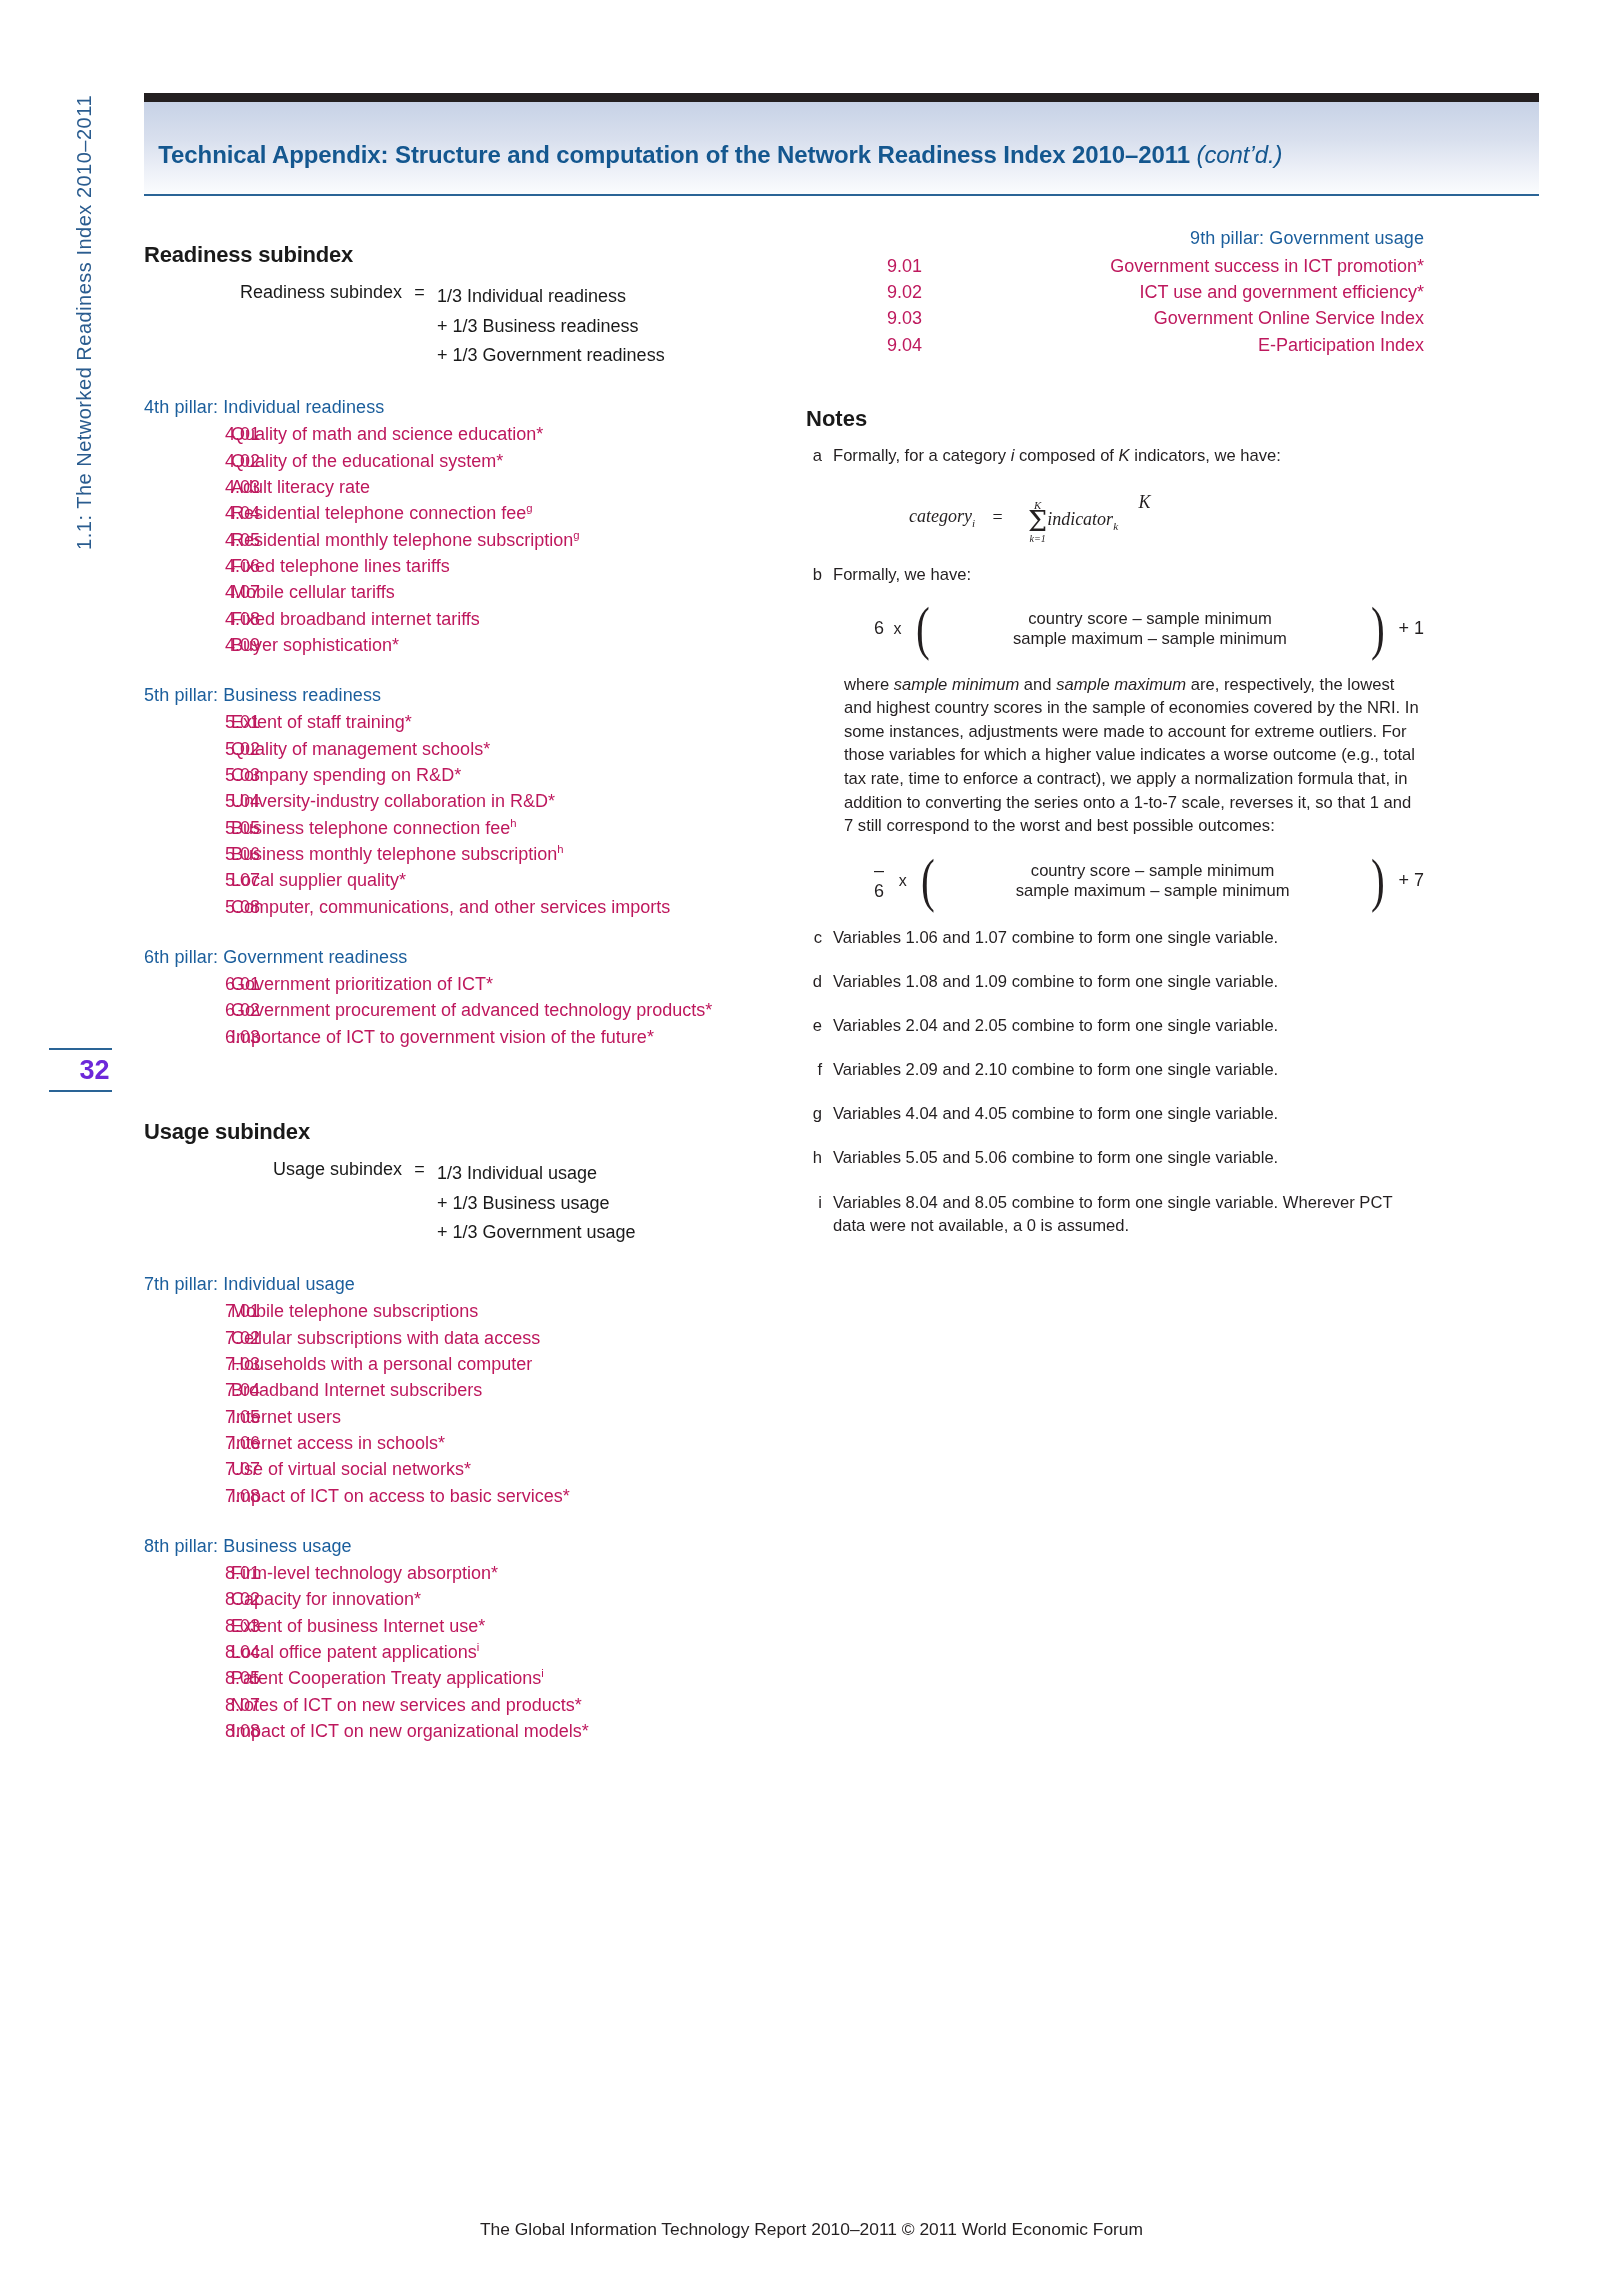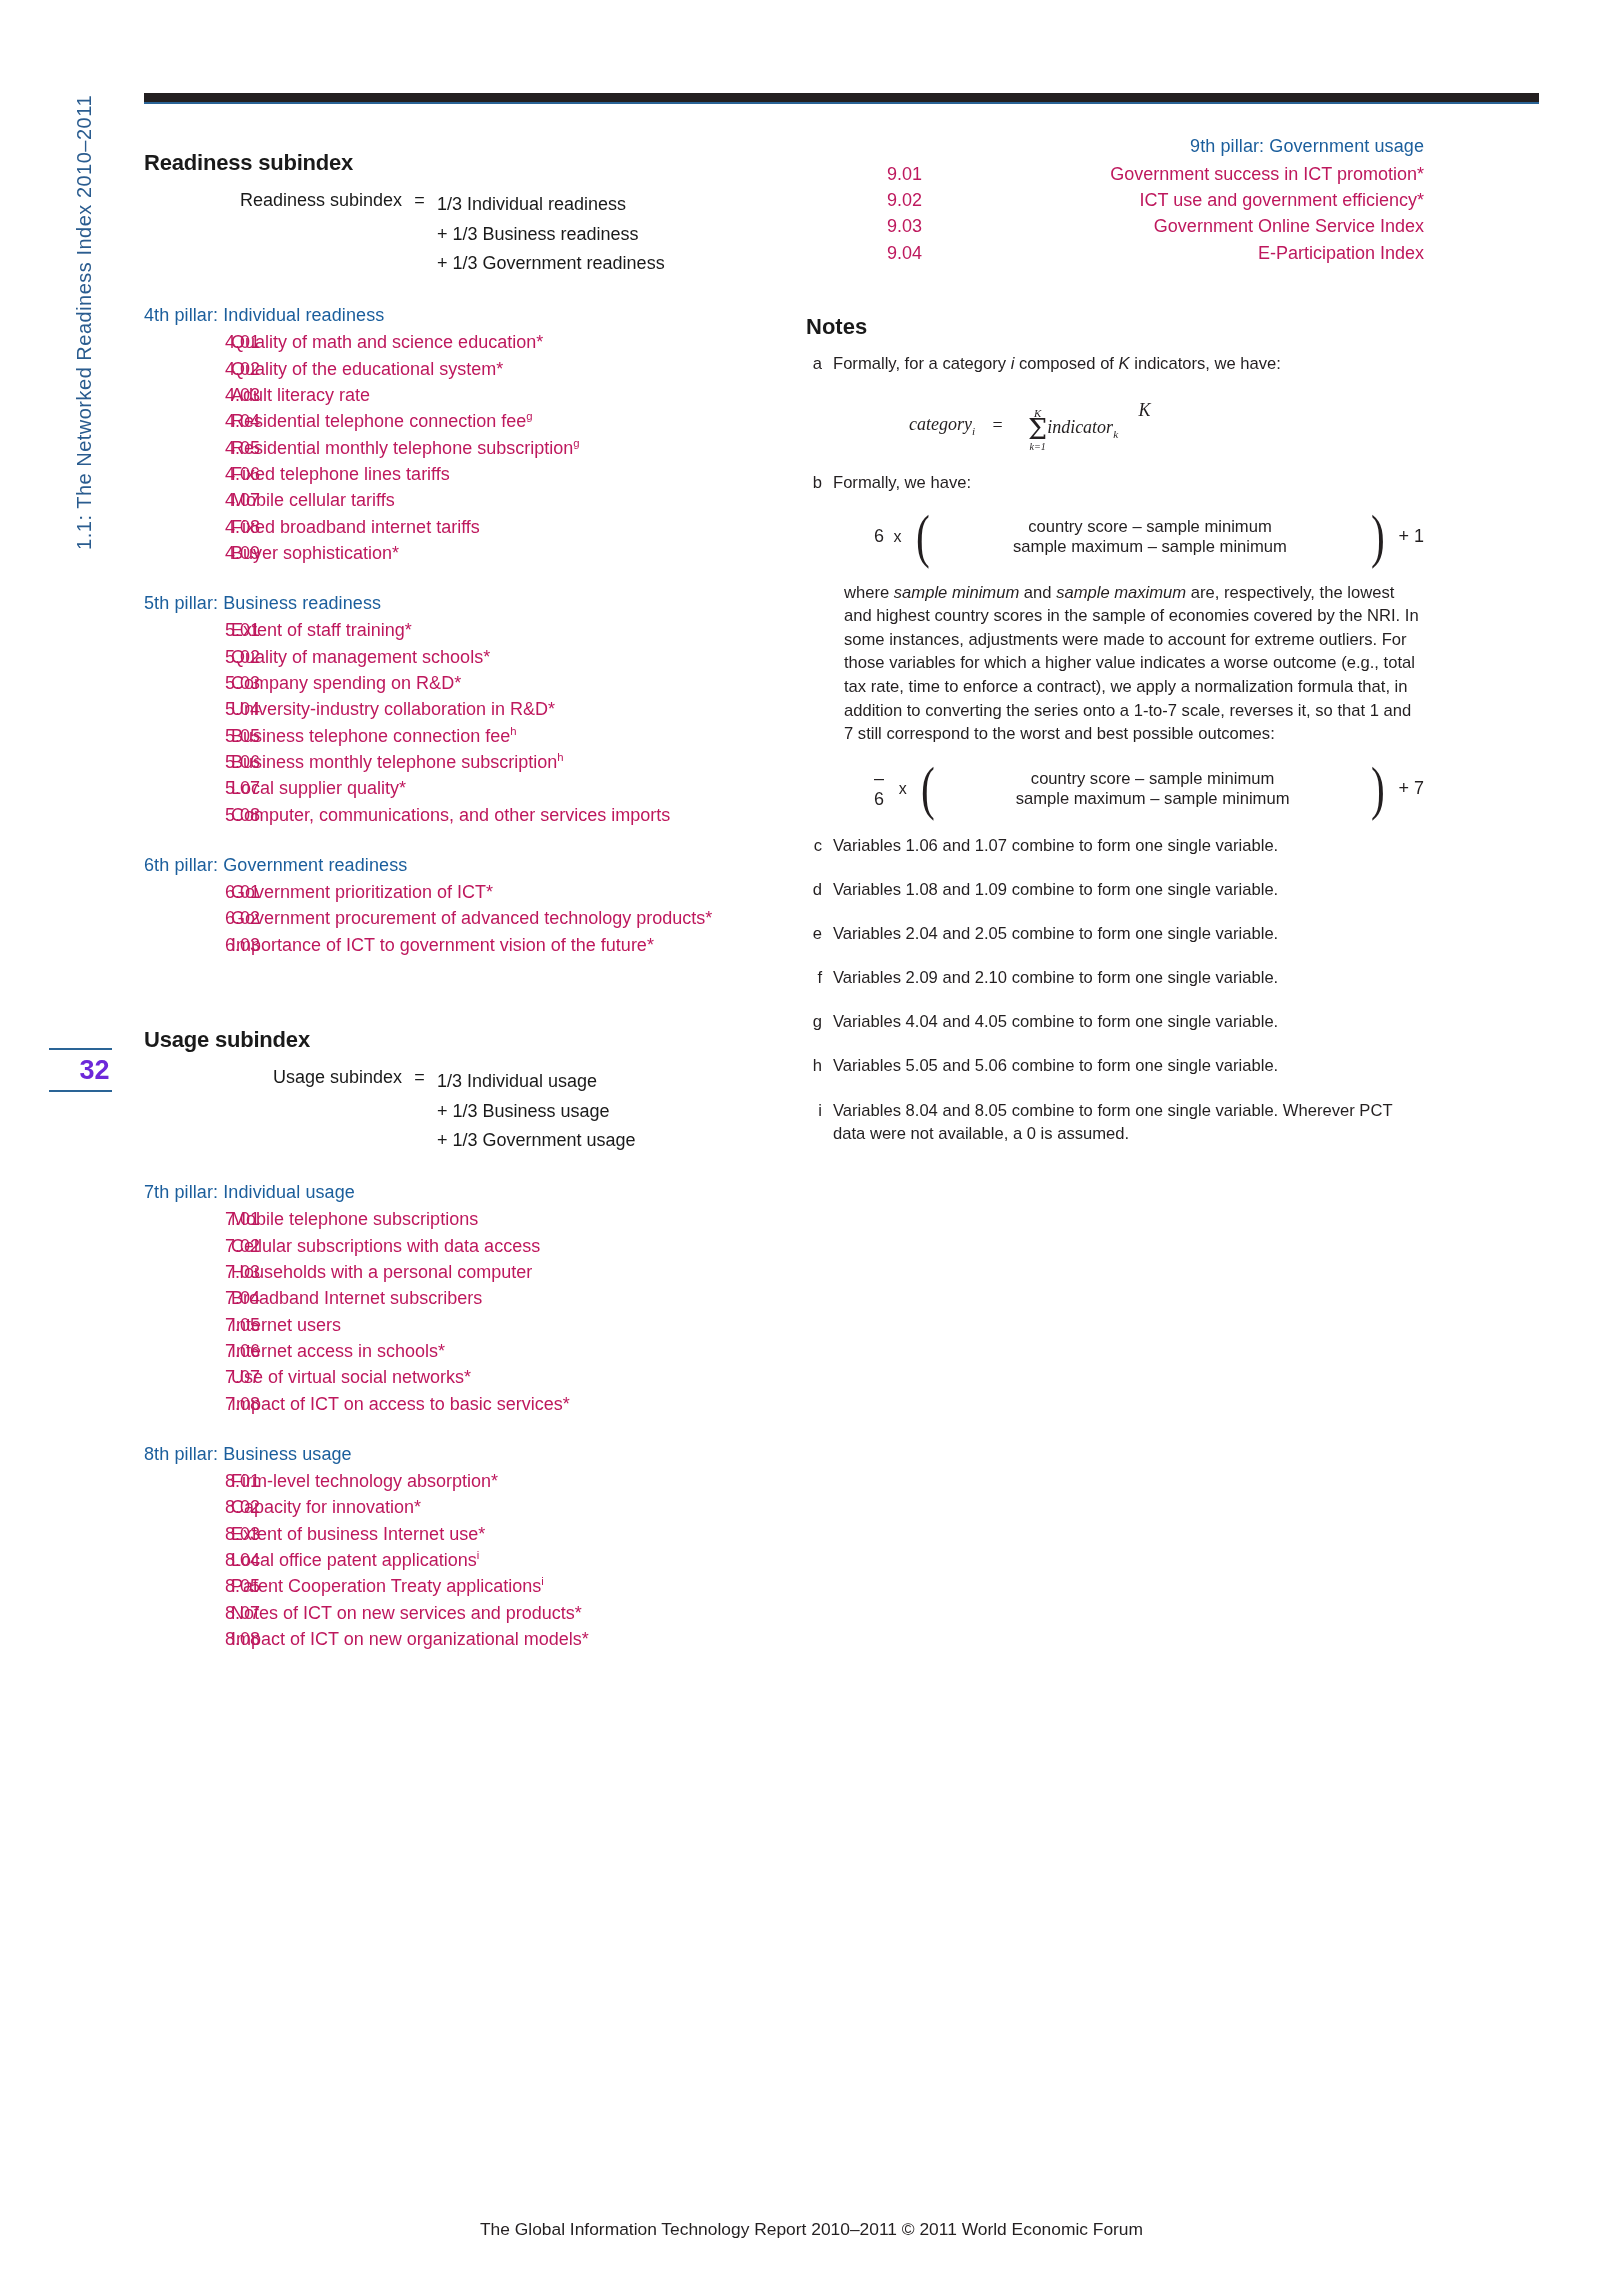--- a/index.html
+++ b/index.html
@@ -266,20 +266,26 @@
 
 <div class="pagenum-block">
   <div class="pagenum-rule"></div>
   <div class="pagenum-val">32</div>
   <div class="pagenum-rule"></div>
 </div>
 
 <div class="page">
 
   <div class="banner-topbar"></div>
+  <div class="banner">
+    <div class="banner-title">
+      <span>Technical Appendix: Structure and computation of the Network Readiness Index 2010–2011</span>
+      <span class="contd">(cont’d.)</span>
+    </div>
+  </div>
   <div class="banner-rule"></div>
 
   <div class="cols">
 
     <div class="col-left">
 
       <h2 class="subindex-head">Readiness subindex</h2>
 
       <div class="formula-def">
         <div class="fd-label">Readiness subindex</div>

